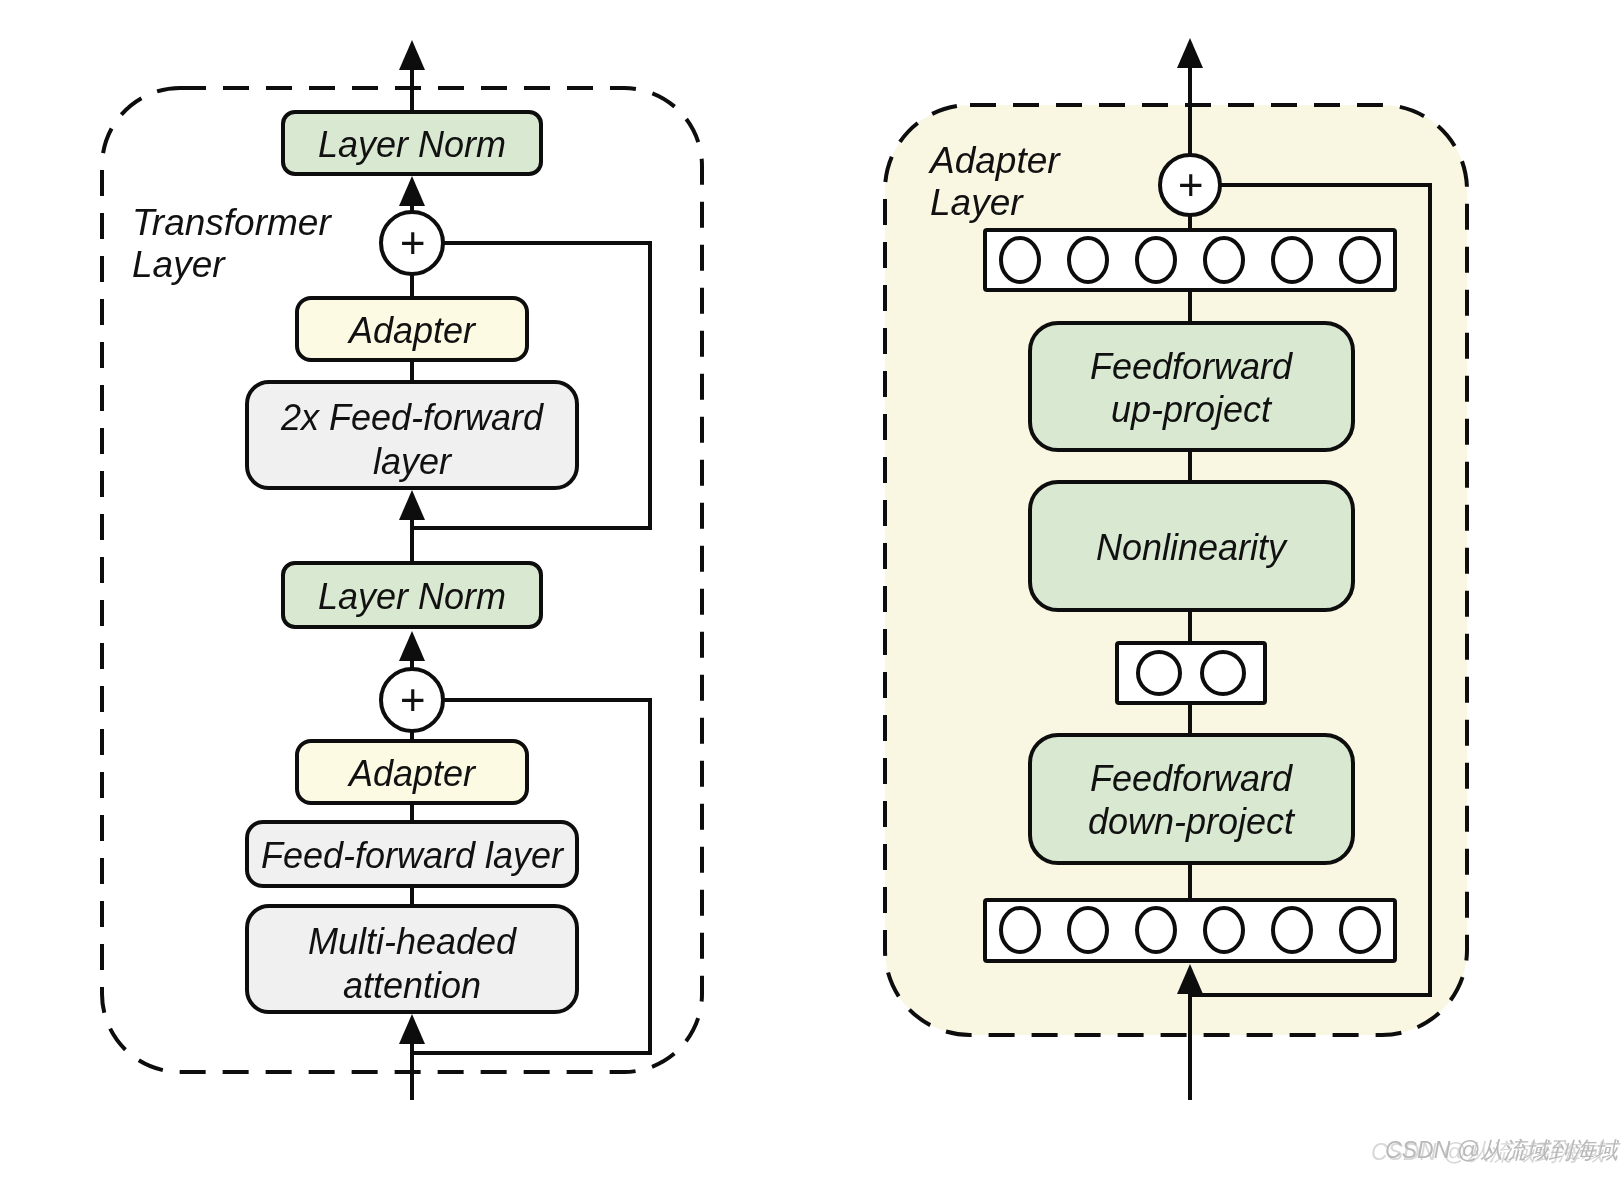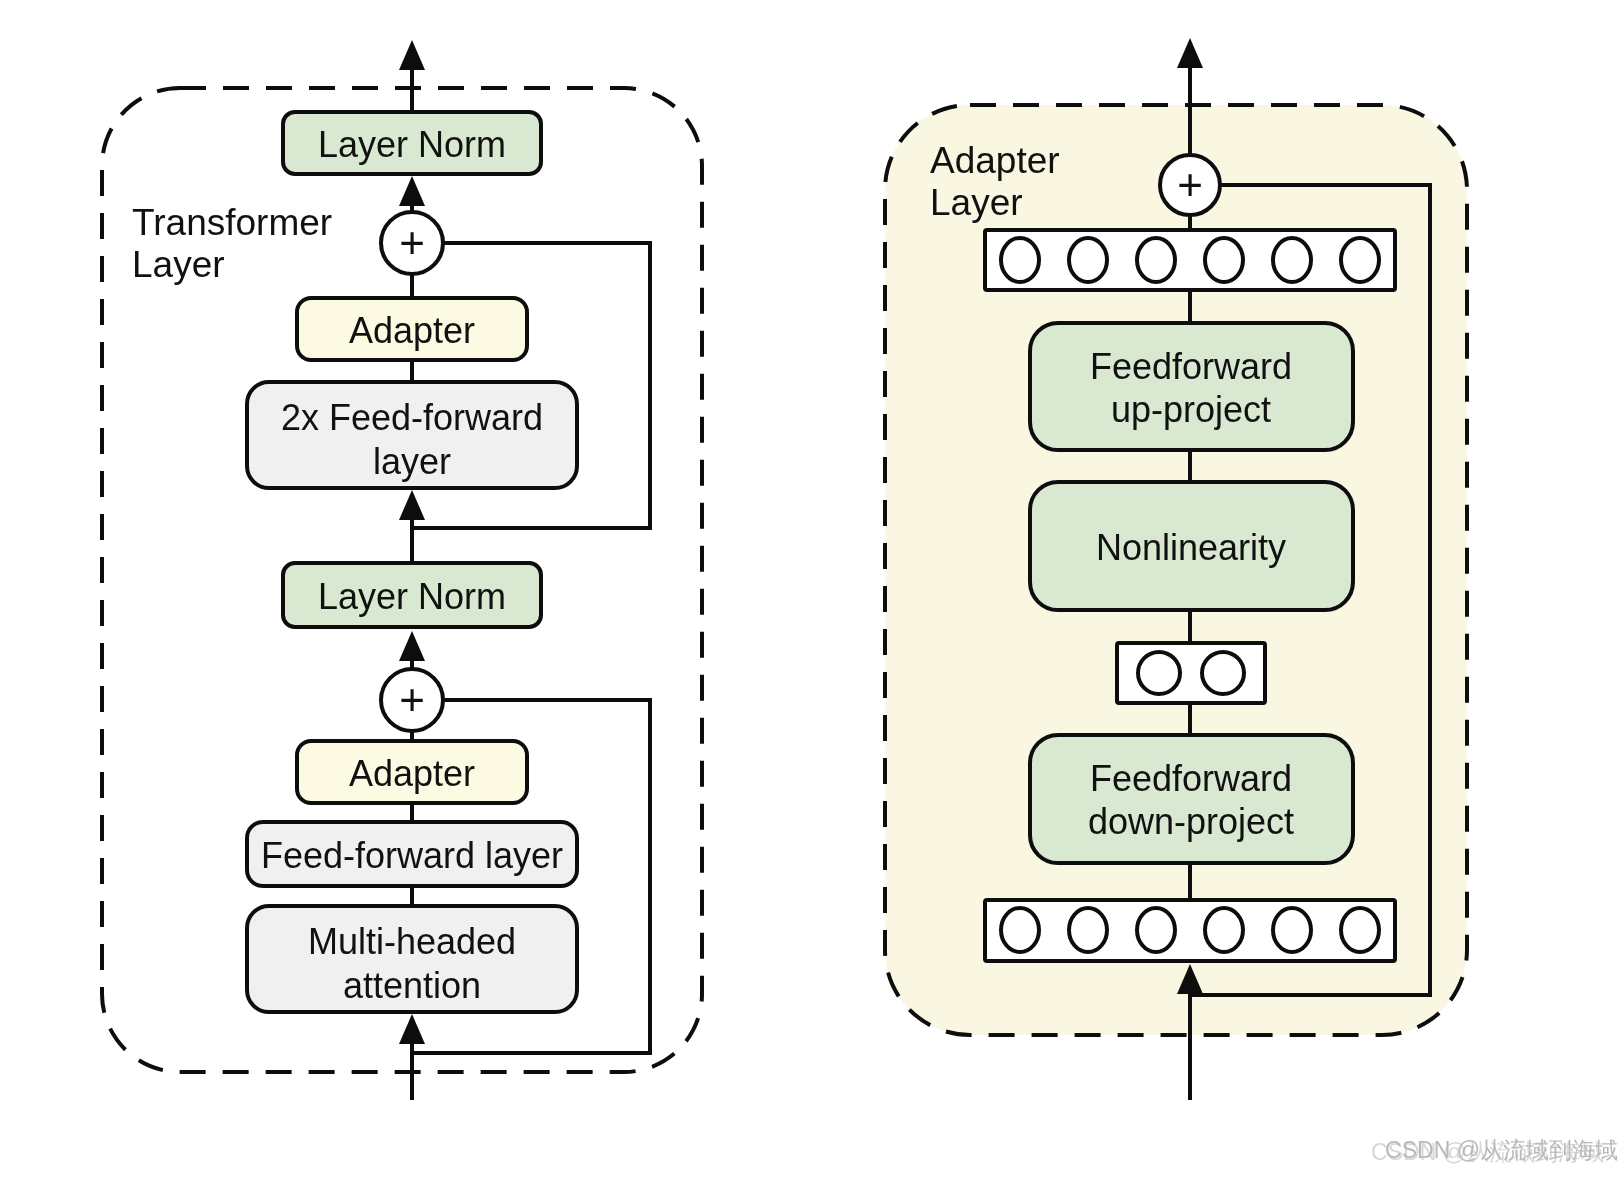--- a/index.html
+++ b/index.html
@@ -3,20 +3,21 @@
 <meta charset="utf-8">
 <style>
   html, body { margin: 0; padding: 0; background: #ffffff; }
   .stage {
     position: relative;
     width: 1624px;
     height: 1188px;
     background: #ffffff;
     font-family: "Liberation Sans", sans-serif;
     overflow: hidden;
+    font-style: italic;
   }
   svg { display: block; }
   .boxlabel {
     font-family: "Liberation Sans", sans-serif;
     font-size: 36px;
     fill: #111111;
   }
   .panelabel {
     font-family: "Liberation Sans", sans-serif;
     font-size: 37px;

